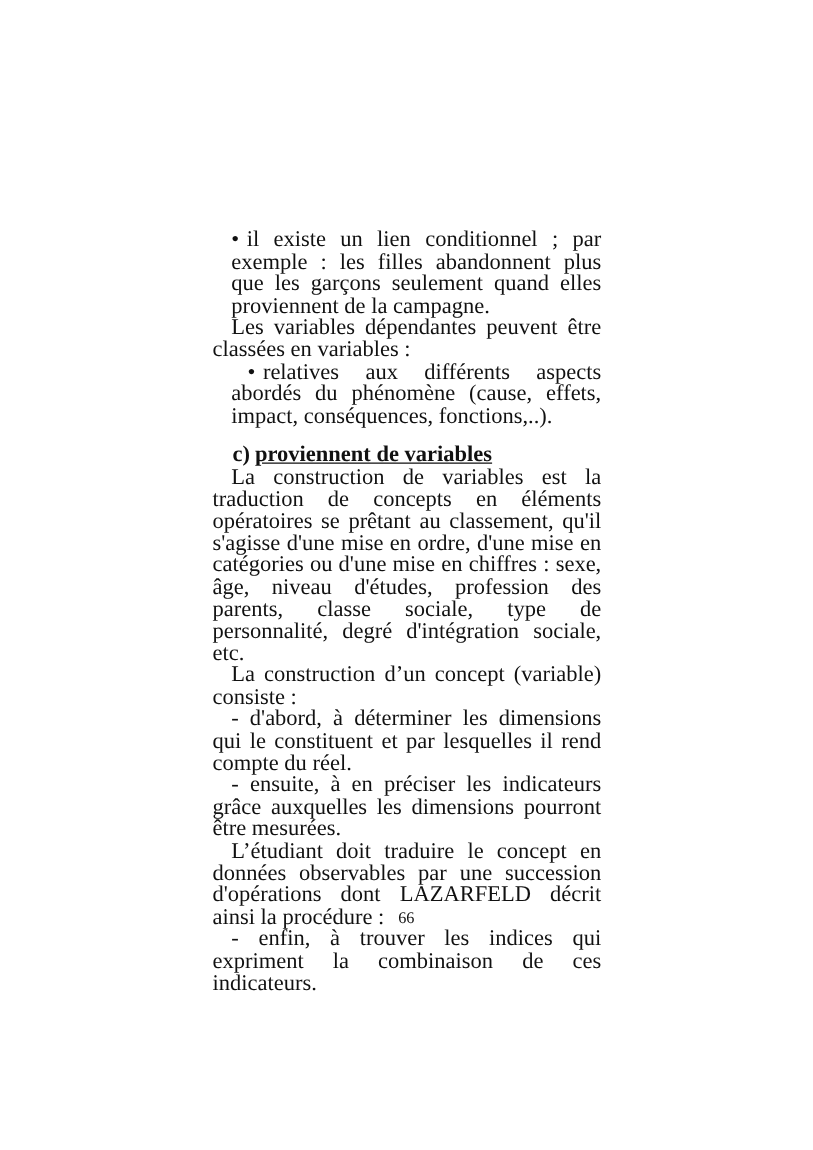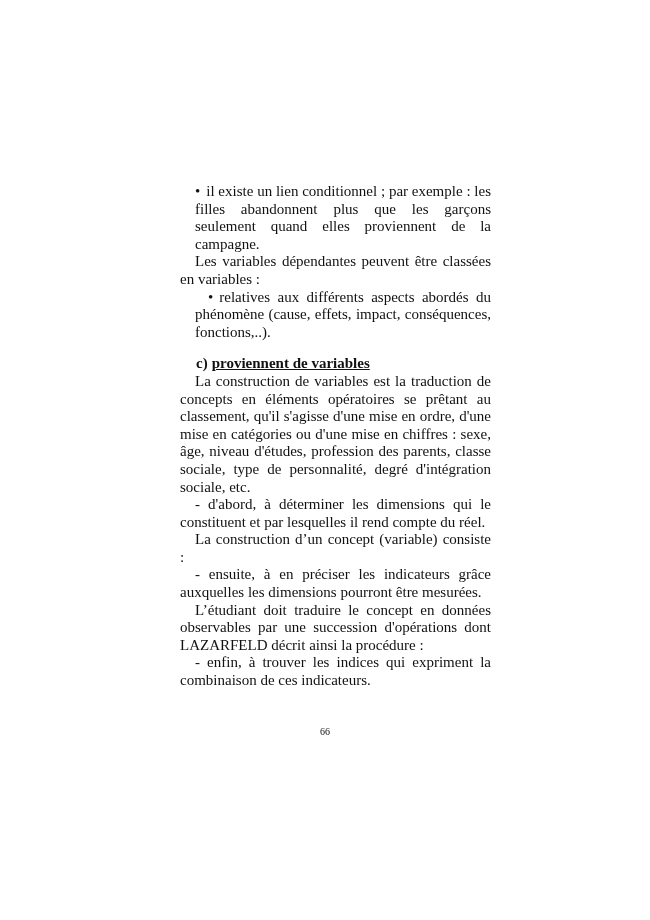--- a/index.html
+++ b/index.html
@@ -13,24 +13,24 @@
   }
   .page {
     position: relative;
     width: 650px;
     height: 920px;
     background: #ffffff;
     overflow: hidden;
   }
   .content {
     position: absolute;
-    left: 180px;
+    left: 170px;
     top: 183px;
     width: 311px;
-    font-size: 15px;
+    font-size: 18px;
     line-height: 17.6px;
     text-align: justify;
   }
   .para { text-indent: 15px; }
   .gap { margin-top: 0; }
   .bullet-item { margin-left: 15px; }
   .bullet-item .bullet { margin-right: 6px; }
   .sub-bullet { text-indent: 13px; }
   .heading {
     margin-top: 14px;
@@ -38,44 +38,44 @@
     font-weight: bold;
   }
   .heading .prefix { margin-right: 4px; }
   .heading .underline { text-decoration: underline; }
   .pagenum {
     position: absolute;
     top: 726px;
     left: 0;
     width: 650px;
     text-align: center;
-    font-size: 10px;
+    font-size: 13px;
   }
 </style>
 </head>
 <body>
 
 <div class="page">
   <div class="content">
 
     <p class="bullet-item"><span class="bullet">•</span><span>il existe un lien conditionnel ; par exemple : les filles abandonnent plus que les garçons seulement quand elles proviennent de la campagne.</span></p>
 
     <p class="para gap">Les variables dépendantes peuvent être classées en variables :</p>
 
 
 
     <p class="bullet-item sub-bullet"><span class="bullet">•</span><span>relatives aux différents aspects abordés du phénomène (cause, effets, impact, conséquences, fonctions,..).</span></p>
 
     <p class="heading"><span class="prefix">c)</span><span class="underline">proviennent de variables</span></p>
 
     <p class="para gap">La construction de variables est la traduction de concepts en éléments opératoires se prêtant au classement, qu'il s'agisse d'une mise en ordre, d'une mise en catégories ou d'une mise en chiffres : sexe, âge, niveau d'études, profession des parents, classe sociale, type de personnalité, degré d'intégration sociale, etc.</p>
 
+    <p class="para">La construction d’un concept (variable) consiste :</p>
+
     <p class="para">- d'abord, à déterminer les dimensions qui le constituent et par lesquelles il rend compte du réel.</p>
-
-    <p class="para">La construction d’un concept (variable) consiste :</p>
 
     <p class="para">- ensuite, à en préciser les indicateurs grâce auxquelles les dimensions pourront être mesurées.</p>
 
     <p class="para">L’étudiant doit traduire le concept en données observables par une succession d'opérations dont LAZARFELD décrit ainsi la procédure :</p>
 
     <p class="para">- enfin, à trouver les indices qui expriment la combinaison de ces indicateurs.</p>
 
   </div>
 
   <div class="pagenum">66</div>

